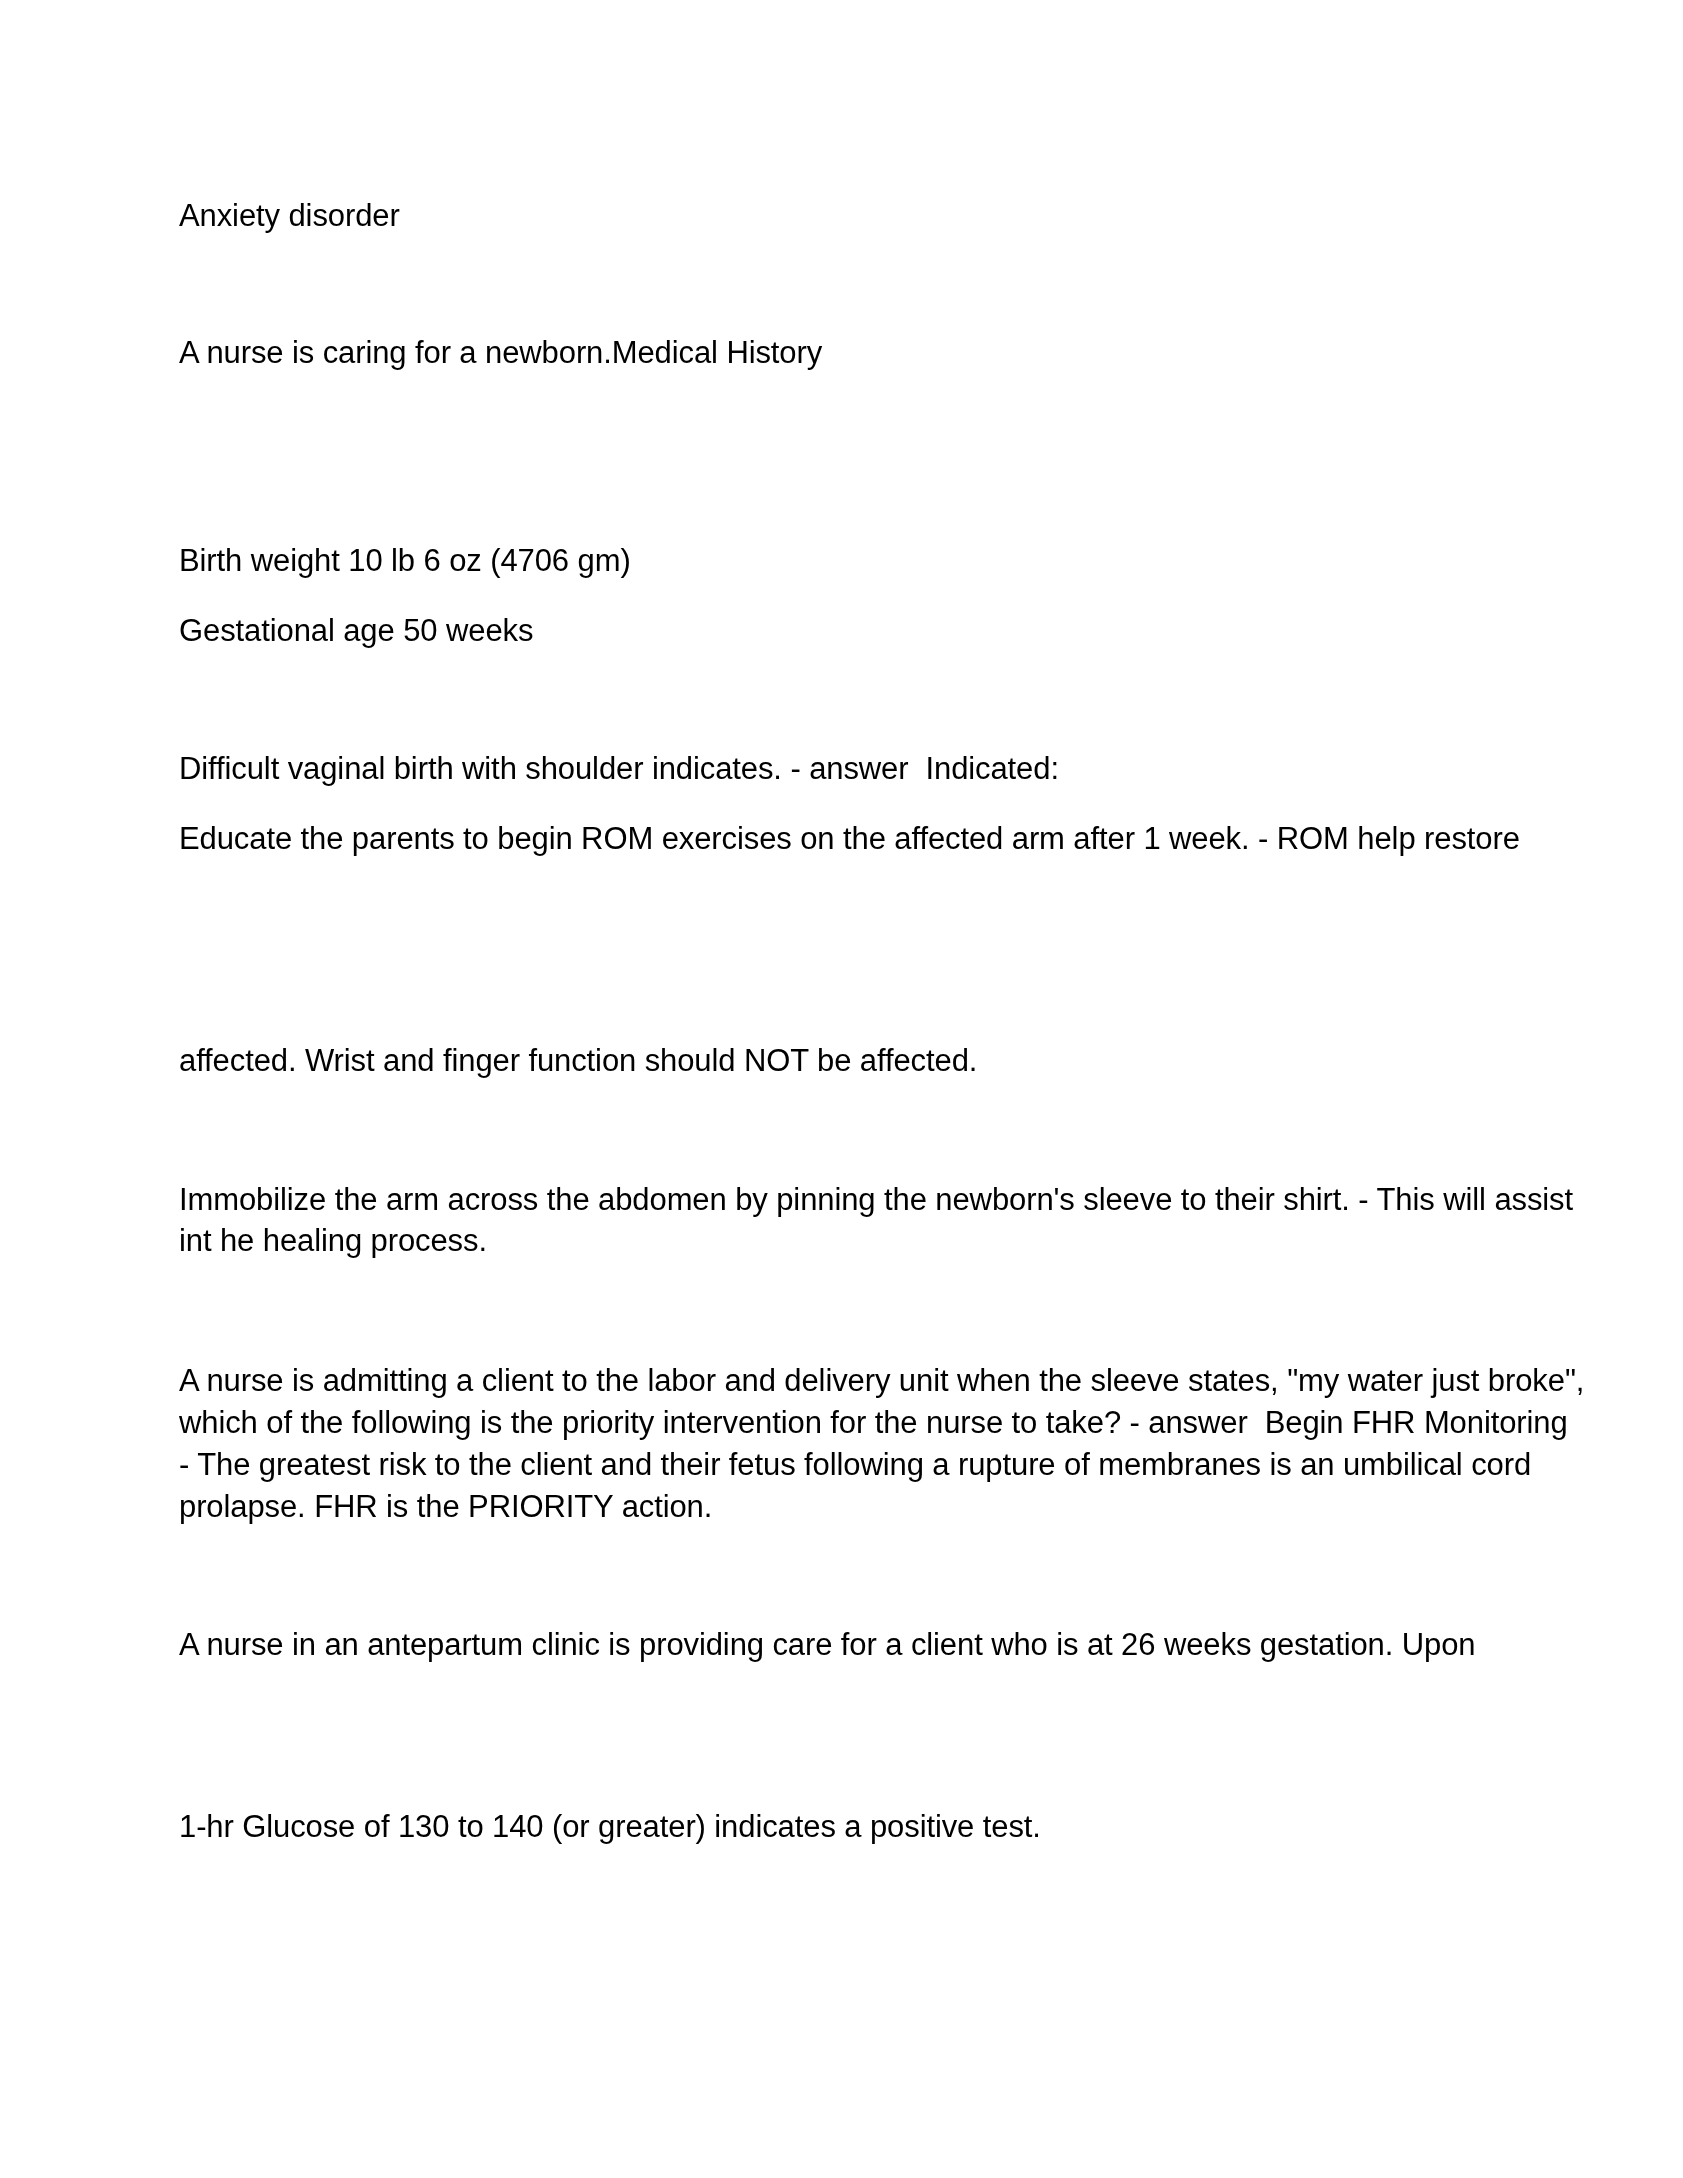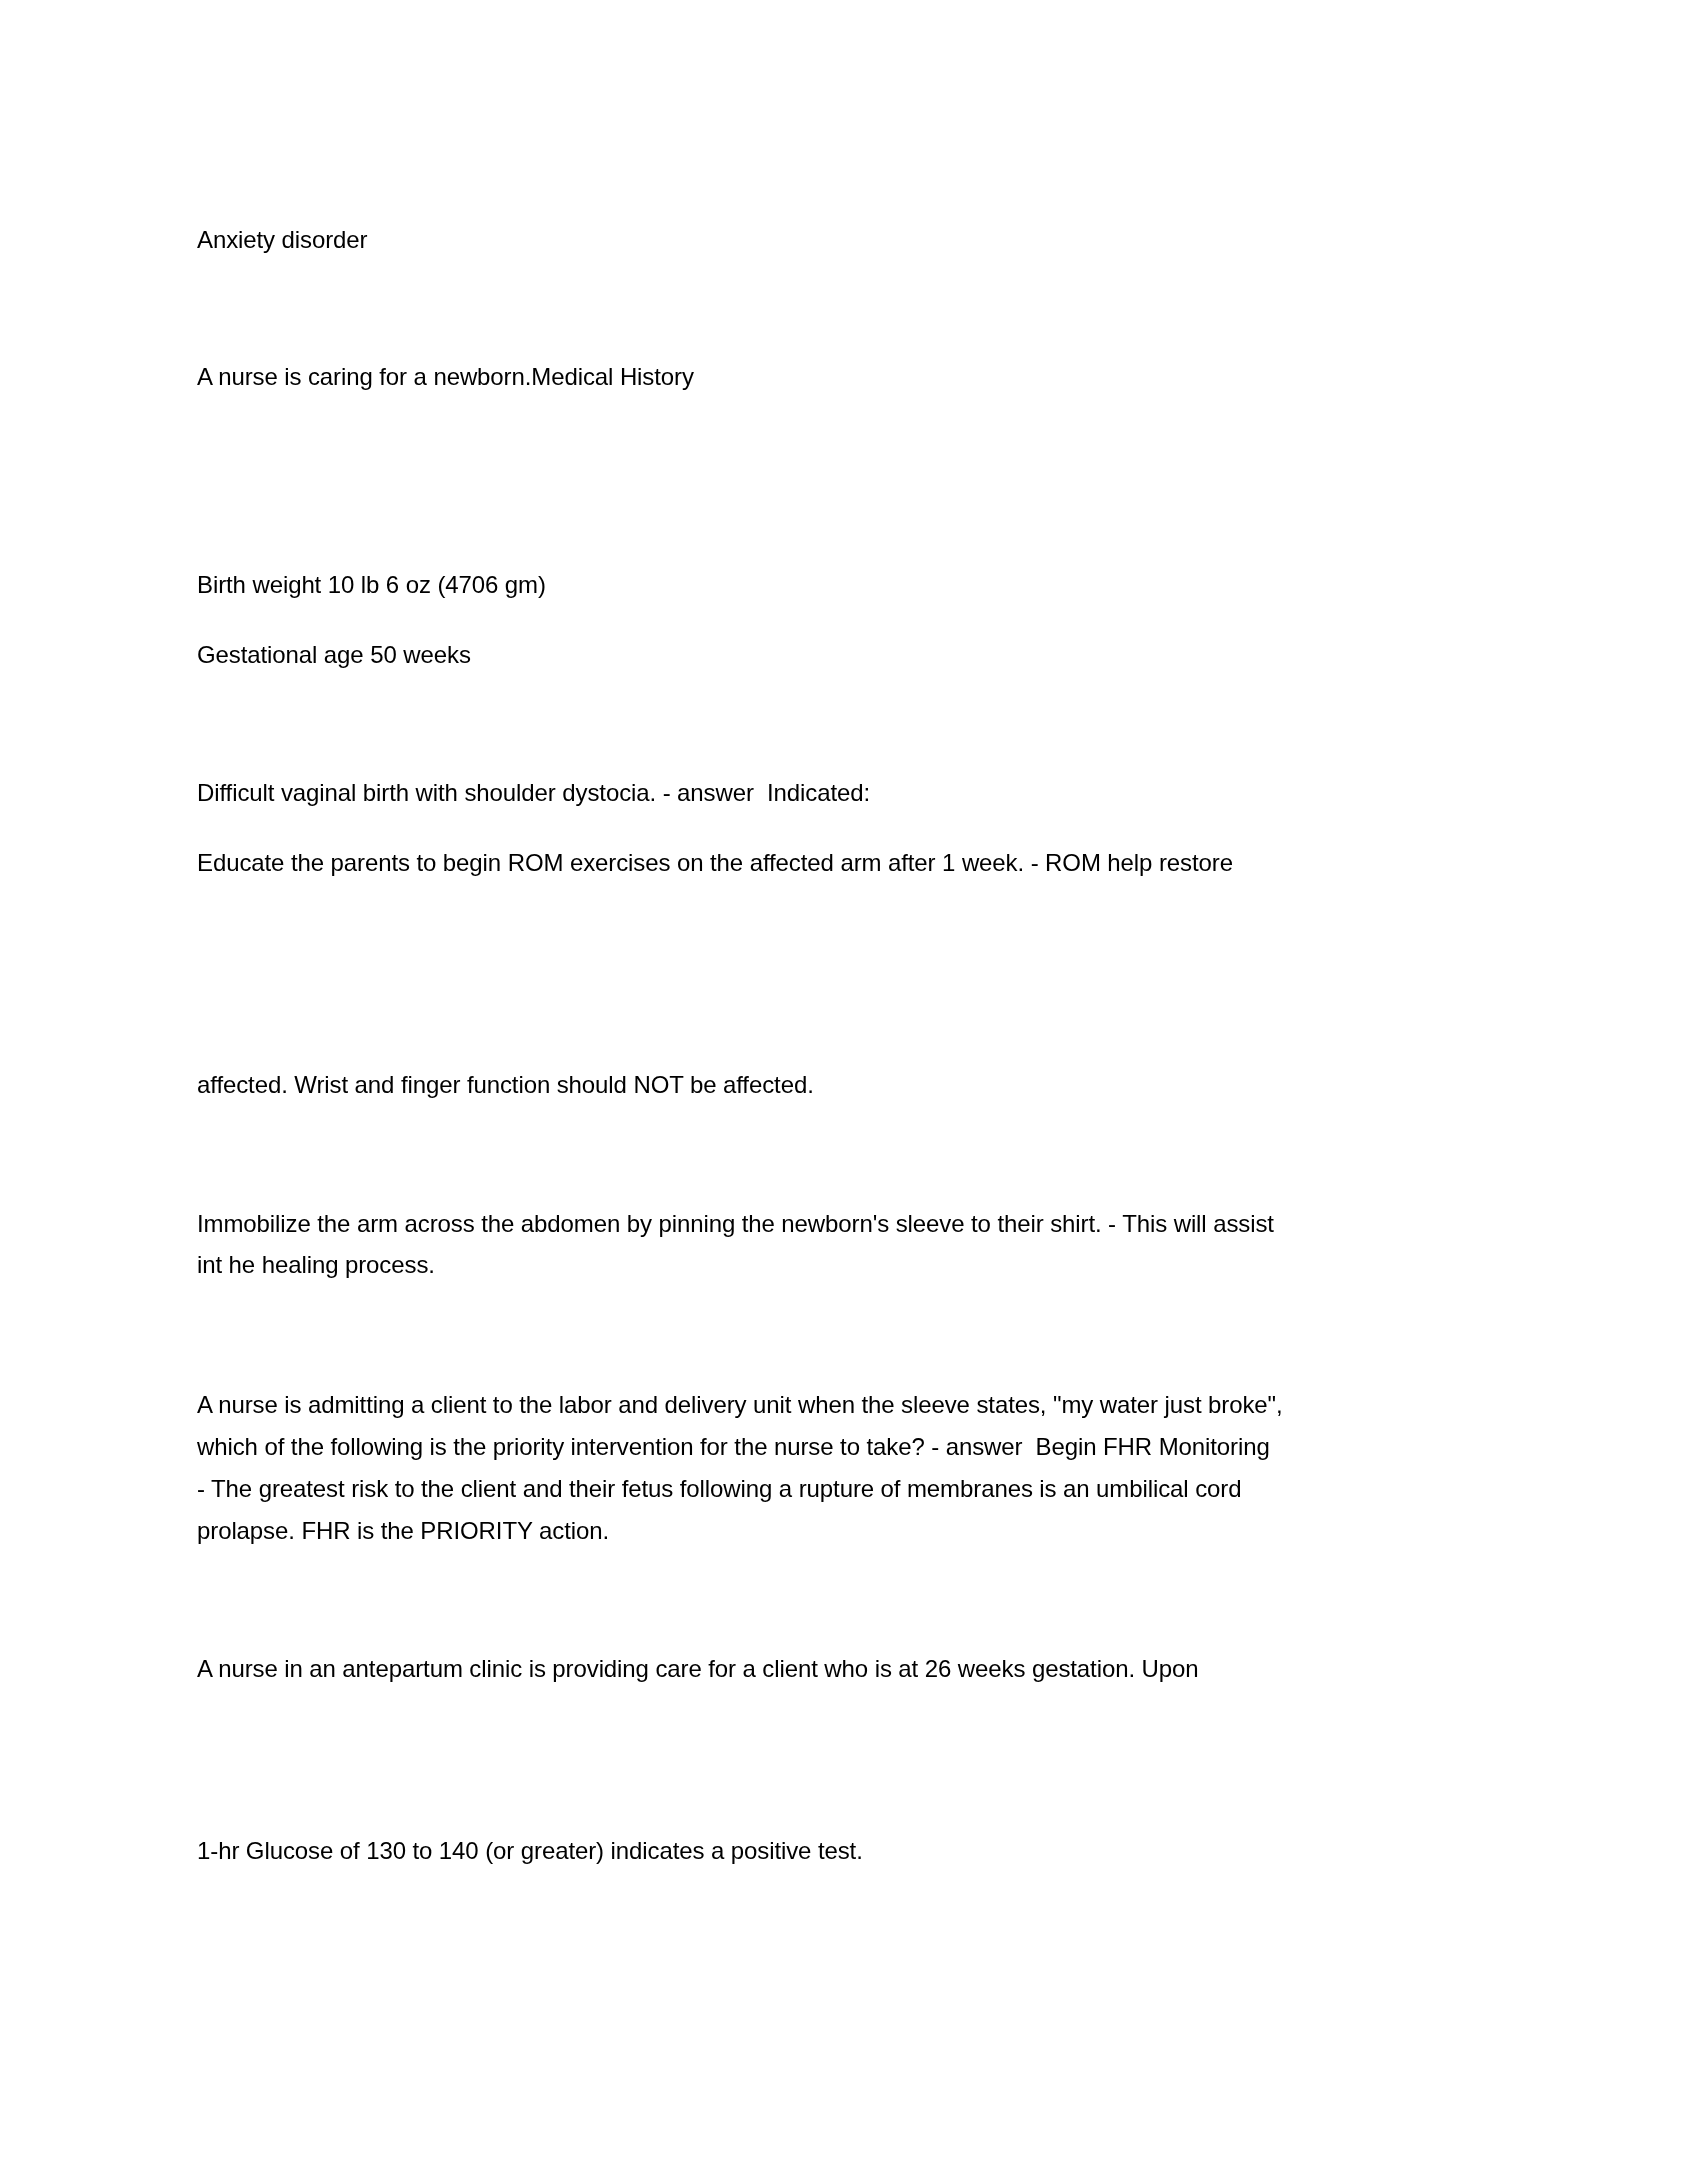--- a/index.html
+++ b/index.html
@@ -16,41 +16,40 @@
       color: #000000;
     }
     .page {
       position: absolute;
       left: 0; top: 0;
       width: 1683px; height: 2178px;
       background: #ffffff;
     }
     .line {
       position: absolute;
-      left: 197px;
-      font-size: 24px;
+      left: 179px;
+      font-size: 31px;
       line-height: 42px;
       white-space: pre;
       letter-spacing: -0.1px;
       transform: translateY(-21px);
-      margin-top: 24px;
     }
   </style>
 </head>
 <body>
 
 <div class="page">
   <div class="line" style="top:216px">Anxiety disorder</div>
 
   <div class="line" style="top:353px">A nurse is caring for a newborn.Medical History</div>
 
   <div class="line" style="top:561px">Birth weight 10 lb 6 oz (4706 gm)</div>
   <div class="line" style="top:631px">Gestational age 50 weeks</div>
 
-  <div class="line" style="top:769px">Difficult vaginal birth with shoulder dystocia. - answer  Indicated:</div>
+  <div class="line" style="top:769px">Difficult vaginal birth with shoulder indicates. - answer  Indicated:</div>
 
   <div class="line" style="top:839px">Educate the parents to begin ROM exercises on the affected arm after 1 week. - ROM help restore</div>
 
   <div class="line" style="top:1200px">Immobilize the arm across the abdomen by pinning the newborn's sleeve to their shirt. - This will assist</div>
 
   <div class="line" style="top:1061px">affected. Wrist and finger function should NOT be affected.</div>
   <div class="line" style="top:1241px">int he healing process.</div>
 
   <div class="line" style="top:1381px">A nurse is admitting a client to the labor and delivery unit when the sleeve states, "my water just broke",</div>
   <div class="line" style="top:1423px">which of the following is the priority intervention for the nurse to take? - answer  Begin FHR Monitoring</div>

